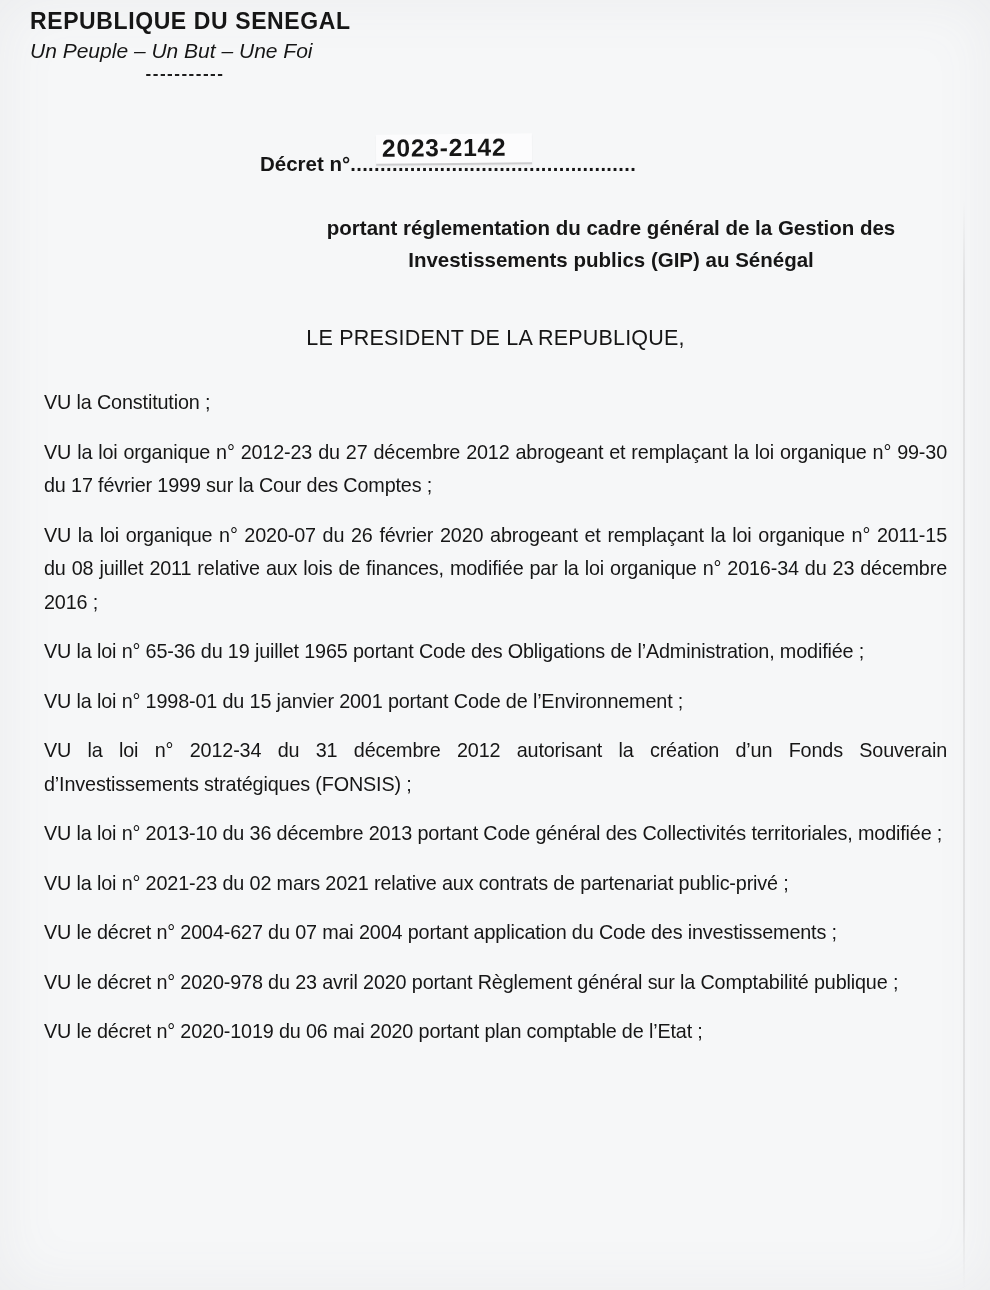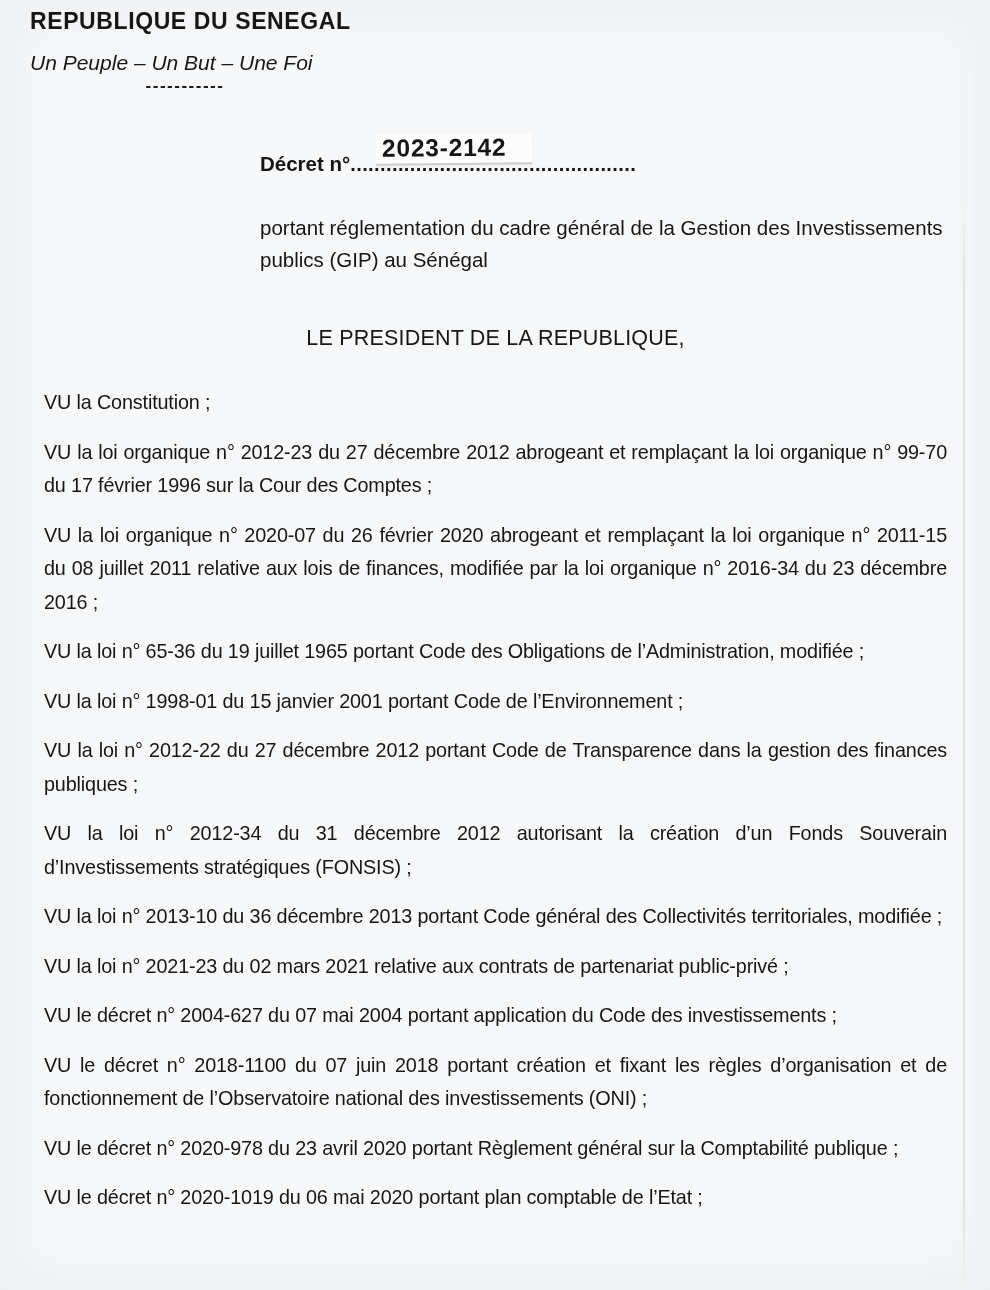--- a/index.html
+++ b/index.html
@@ -27,21 +27,21 @@
 
   
   .header { position: absolute; top: 8px; left: 30px; width: 310px; }
   .country {
     font-size: 23px;
     font-weight: bold;
     letter-spacing: 0.6px;
     white-space: nowrap;
   }
   .motto {
-    margin-top: 16px;
+    margin-top: 4px;
     font-size: 21px;
     font-style: italic;
     white-space: nowrap;
   }
   .separator {
     margin-top: 1px;
     text-align: center;
     font-weight: bold;
     font-size: 17px;
     letter-spacing: 1.5px;
@@ -76,23 +76,24 @@
     transform: rotate(-0.5deg);
     box-shadow: 0 1px 2px rgba(0,0,0,0.05);
   }
 
   
   .decree-subject {
     position: absolute;
     top: 212px;
     left: 260px;
     width: 702px;
-    font-weight: normal;
+    font-weight: bold;
     font-size: 20.5px;
     line-height: 32px;
+    text-align: center;
   }
 
   
   .salutation {
     position: absolute;
     top: 326px;
     left: 28px;
     width: 935px;
     text-align: center;
     font-weight: normal;
@@ -130,27 +131,25 @@
     <span>Décret n°</span><span class="decree-dots">................................................</span>
     <span class="decree-number">2023-2142</span>
   </div>
 
   <div class="decree-subject">portant réglementation du cadre général de la Gestion des Investissements publics (GIP) au Sénégal</div>
 
   <div class="salutation">LE PRESIDENT DE LA REPUBLIQUE,</div>
 
   <div class="visas">
       <p class="visa">VU la Constitution ;</p>
-      <p class="visa">VU la loi organique n° 2012-23 du 27 décembre 2012 abrogeant et remplaçant la loi organique n° 99-70 du 17 février 1996 sur la Cour des Comptes ;</p>
+      <p class="visa">VU la loi organique n° 2012-23 du 27 décembre 2012 abrogeant et remplaçant la loi organique n° 99-30 du 17 février 1999 sur la Cour des Comptes ;</p>
       <p class="visa">VU la loi organique n° 2020-07 du 26 février 2020 abrogeant et remplaçant la loi organique n° 2011-15 du 08 juillet 2011 relative aux lois de finances, modifiée par la loi organique n° 2016-34 du 23 décembre 2016 ;</p>
       <p class="visa">VU la loi n° 65-36 du 19 juillet 1965 portant Code des Obligations de l’Administration, modifiée ;</p>
       <p class="visa">VU la loi n° 1998-01 du 15 janvier 2001 portant Code de l’Environnement ;</p>
-      <p class="visa">VU la loi n° 2012-22 du 27 décembre 2012 portant Code de Transparence dans la gestion des finances publiques ;</p>
       <p class="visa">VU la loi n° 2012-34 du 31 décembre 2012 autorisant la création d’un Fonds Souverain d’Investissements stratégiques (FONSIS) ;</p>
       <p class="visa">VU la loi n° 2013-10 du 36 décembre 2013 portant Code général des Collectivités territoriales, modifiée ;</p>
       <p class="visa">VU la loi n° 2021-23 du 02 mars 2021 relative aux contrats de partenariat public-privé ;</p>
       <p class="visa">VU le décret n° 2004-627 du 07 mai 2004 portant application du Code des investissements ;</p>
-      <p class="visa">VU le décret n° 2018-1100 du 07 juin 2018 portant création et fixant les règles d’organisation et de fonctionnement de l’Observatoire national des investissements (ONI) ;</p>
       <p class="visa">VU le décret n° 2020-978 du 23 avril 2020 portant Règlement général sur la Comptabilité publique ;</p>
       <p class="visa">VU le décret n° 2020-1019 du 06 mai 2020 portant plan comptable de l’Etat ;</p>
     </div>
 
 </div>
 
 </body></html>

